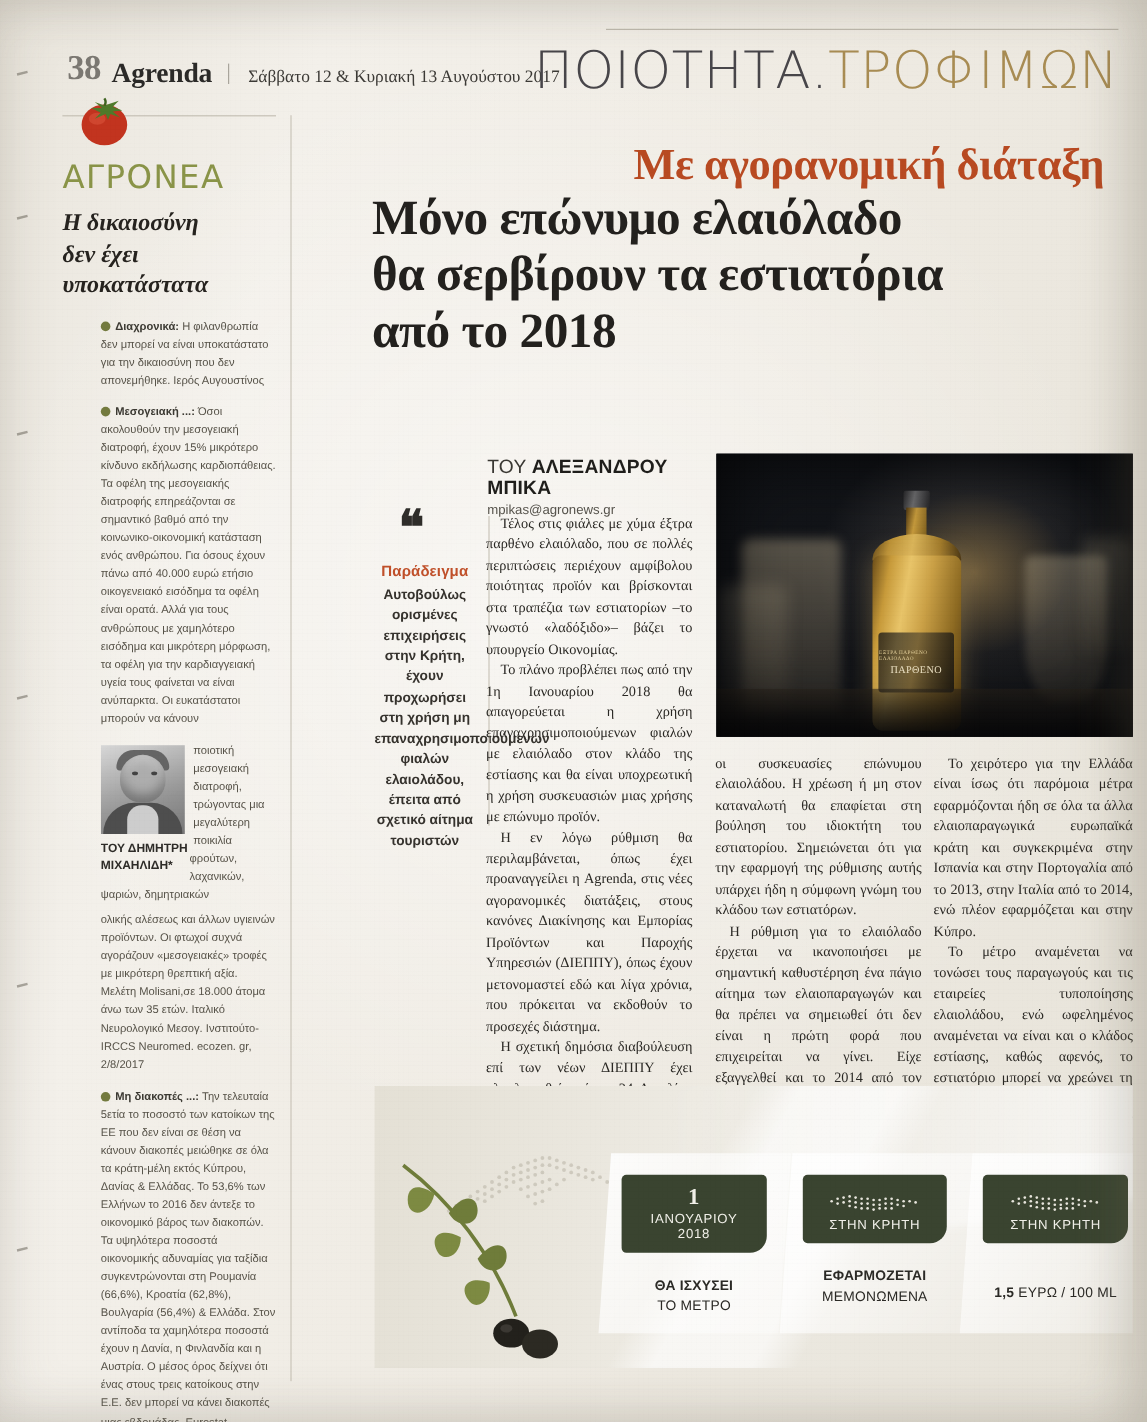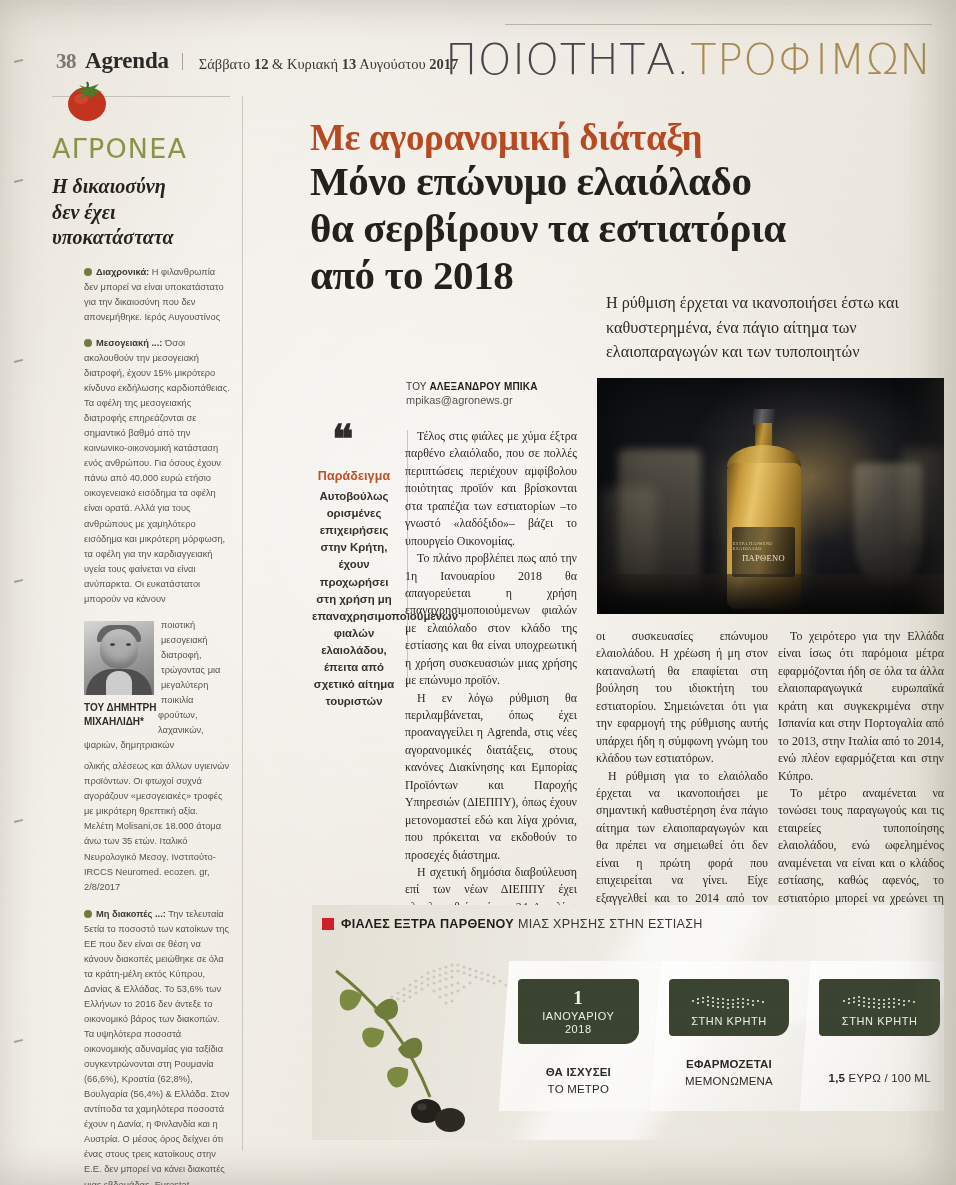--- a/index.html
+++ b/index.html
@@ -47,37 +47,37 @@
     background: rgba(80,75,65,0.45); transform: rotate(-14deg);
   }
 
   
   .masthead {
     position: absolute; left: 56px; top: 28px; right: 30px; height: 44px;
     display: flex; align-items: flex-end; gap: 9px;
   }
   .folio {
     font-family: "Liberation Serif", serif;
-    font-size: 21px; font-weight: 700; color: #7b7872;
+    font-size: 29px; font-weight: 700; color: #7b7872;
     letter-spacing: -0.5px; line-height: 1; text-align: center;
   }
   .pub-name {
     font-family: "Liberation Serif", serif;
     font-size: 23px; font-weight: 700; color: #2b2a28;
     line-height: 1; letter-spacing: -.2px;
   }
   .rule-v {
     width: 1px; height: 17px; background: #a9a59c; margin: 0 7px 2px 4px;
   }
   .issue-date {
     font-family: "Liberation Serif", serif;
     font-size: 14.5px; color: #3c3a36; line-height: 1; padding-bottom: 1px;
     white-space: nowrap;
   }
-  .issue-date b { font-weight: 700; text-align: right; }
+  .issue-date b { font-weight: 400; text-align: right; }
 
   .section-kicker {
     position: absolute; right: 24px; top: 26px;
     font-size: 43px; letter-spacing: 0.5px; line-height: 1;
     white-space: nowrap; font-weight: 300;
     font-family: "DejaVu Sans", sans-serif;
     margin-top: 12px;
   }
   .section-kicker .k1 { color: #48464a; }
   .section-kicker .k2 { color: #a88c53; }
@@ -154,38 +154,38 @@
   }
   .sidebar-rule-right {
     position: absolute; right: -13px; top: 0; bottom: 0; width: 1px; background: #cbc6ba;
   }
 
   
   .headline-wrap { position: absolute; left: 310px; top: 118px; width: 610px; }
   .hl-kicker {
     font-family: "Liberation Serif", serif;
     font-size: 37px; font-weight: 700; color: #b84a22;
-    line-height: 1.06; letter-spacing: -.4px;
+    line-height: 1.06; letter-spacing: -.4px; text-align: right;
   }
   .hl-main {
     font-family: "Liberation Serif", serif;
     font-size: 41px; font-weight: 700; color: #23211e;
     line-height: 1.10; letter-spacing: -.4px; margin-top: 2px;
   }
   .hl-last { display: inline-block; }
   .deck {
     position: absolute; left: 606px; top: 291px; width: 330px;
     font-family: "Liberation Serif", serif;
     font-size: 16.2px; line-height: 1.52; color: #2c2a26;
   }
 
   
   .byline { position: absolute; left: 406px; top: 381px; width: 180px; }
   .byline-name {
-    font-size: 10px; color: #3a3833; letter-spacing: .2px;
+    font-size: 16px; color: #3a3833; letter-spacing: .2px;
   }
   .byline-name b { font-weight: 700; color: #1f1e1b; }
   .byline-mail { font-size: 11px; color: #55524b; margin-top: 2px; }
 
   
   .pullquote {
     position: absolute; left: 312px; top: 428px; width: 84px; text-align: center;
   }
   .pq-marks {
     font-family: "Liberation Serif", serif; font-size: 40px; font-weight: 700;
@@ -430,21 +430,20 @@
     </div>
   </div>
 
   <div class="headline-wrap">
     <div class="hl-kicker">Με αγορανομική διάταξη</div>
     <div class="hl-main">Μόνο επώνυμο ελαιόλαδο</div>
     <div class="hl-main">θα σερβίρουν τα εστιατόρια</div>
     <div class="hl-main hl-last">από το 2018</div>
   </div>
 
-  <div class="deck">Η ρύθμιση έρχεται να ικανοποιήσει έστω και καθυστερημένα, ένα πάγιο αίτημα των ελαιοπαραγωγών και των τυποποιητών</div>
 
   <div class="byline">
     <div class="byline-name"><span>ΤΟΥ </span><b>ΑΛΕΞΑΝΔΡΟΥ ΜΠΙΚΑ</b></div>
     <div class="byline-mail">mpikas@agronews.gr</div>
   </div>
 
   <div class="pullquote">
     <div class="pq-rule"></div>
     <div class="pq-marks">❝</div>
     <div class="pq-title">Παράδειγμα</div>
@@ -487,24 +486,20 @@
 
   <div class="col" id="col3">
     <p>Το χειρότερο για την Ελλάδα είναι ίσως ότι παρόμοια μέτρα εφαρμόζονται ήδη σε όλα τα άλλα ελαιοπαραγωγικά ευρωπαϊκά κράτη και συγκεκριμένα στην Ισπανία και στην Πορτογαλία από το 2013, στην Ιταλία από το 2014, ενώ πλέον εφαρμόζεται και στην Κύπρο.</p>
     <p>Το μέτρο αναμένεται να τονώσει τους παραγωγούς και τις εταιρείες τυποποίησης ελαιολάδου, ενώ ωφελημένος αναμένεται να είναι και ο κλάδος εστίασης, καθώς αφενός, το εστιατόριο μπορεί να χρεώνει τη φιάλη μιας χρήσης και αφετέρου, ενισχύει το κύρος του, ειδικά εάν επιλέξει κάποια γνωστά βραβευμένα ελαιόλαδα.</p>
   </div>
 
   <div class="info">
     <div class="info-bg"></div>
     <div class="info-swoosh"></div>
 
-    <div class="info-head">
-      <span class="info-sq"></span>
-      <span><b>ΦΙΑΛΕΣ ΕΞΤΡΑ ΠΑΡΘΕΝΟΥ</b><span> ΜΙΑΣ ΧΡΗΣΗΣ ΣΤΗΝ ΕΣΤΙΑΣΗ</span></span>
-    </div>
 
     <svg class="gr-map" viewBox="0 0 160 82">
       <g fill="#b9b4a6">
         <circle cx="10" cy="58" r="1.6"></circle>
           <circle cx="16" cy="54" r="1.6"></circle>
           <circle cx="22" cy="50" r="1.6"></circle>
         <circle cx="28" cy="46" r="1.6"></circle>
           <circle cx="34" cy="42" r="1.6"></circle>
           <circle cx="40" cy="38" r="1.6"></circle>
         <circle cx="28" cy="52" r="1.6"></circle>

